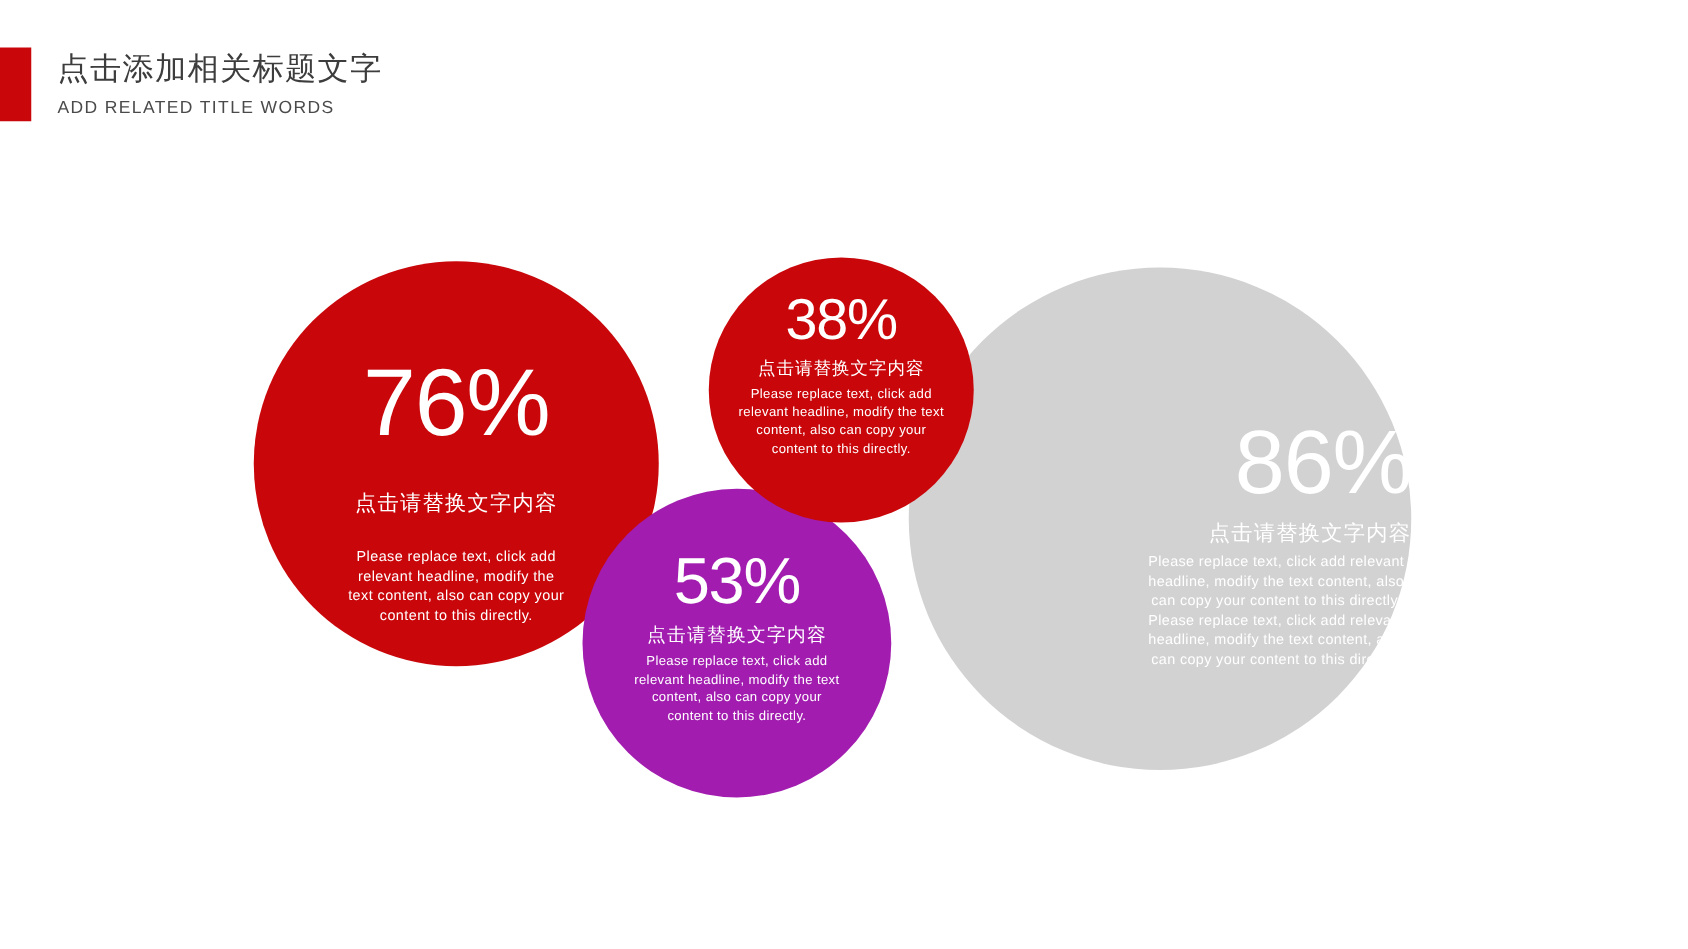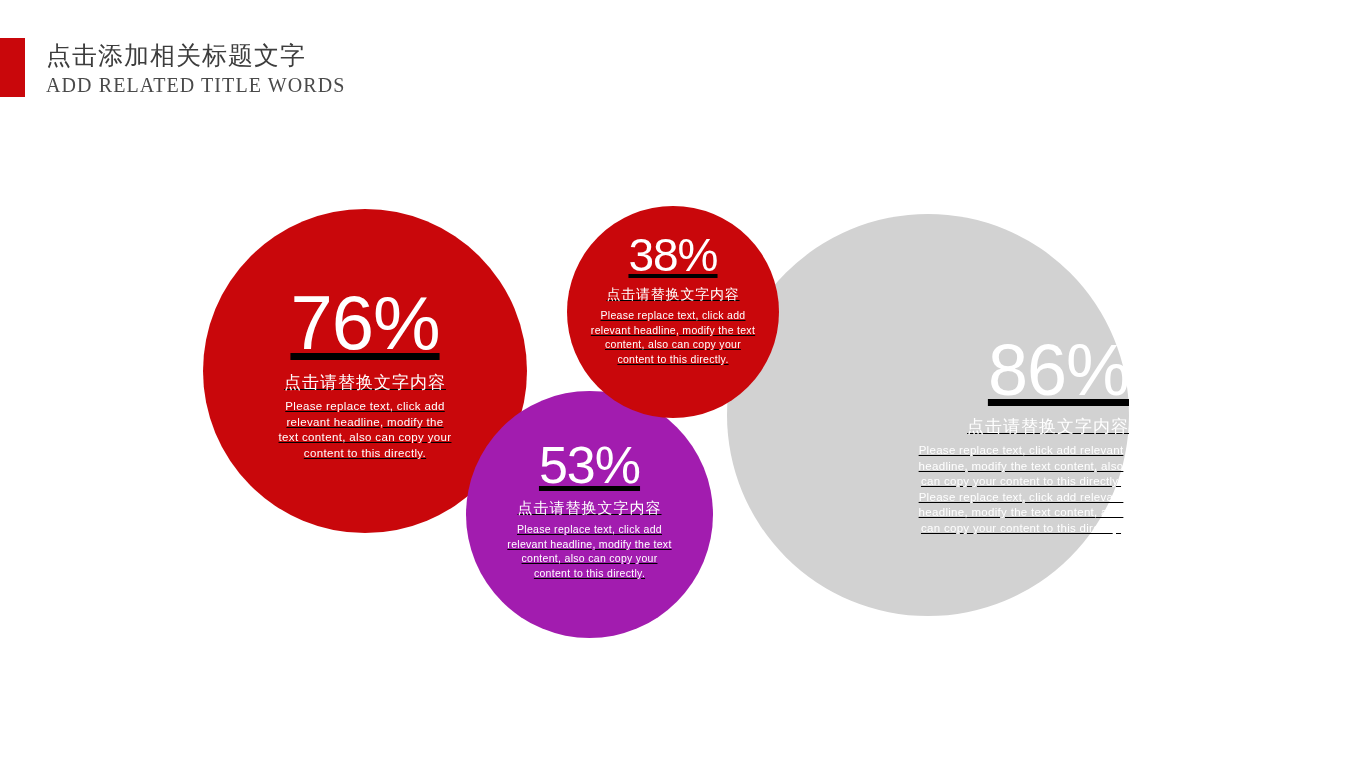--- a/index.html
+++ b/index.html
@@ -17,43 +17,42 @@
   .header{position:absolute;left:0;top:0;width:100%;height:110px;}
   .accent-bar{
     position:absolute;left:0;top:38px;width:25px;height:59px;background:#c9070b;
   }
   .title-block{position:absolute;left:46px;top:40px;}
   .title-cn{
     font-size:25px;line-height:30px;color:#3d3d3d;letter-spacing:1px;
     font-weight:400;white-space:nowrap;
   }
   .title-en{
-    font-size:20px;line-height:22px;color:#4a4a4a;letter-spacing:1.1px;
-    margin-top:4px;white-space:nowrap;font-family:Liberation Serif, serif;
+    font-size:14px;line-height:22px;color:#4a4a4a;letter-spacing:1.1px;
+    margin-top:4px;white-space:nowrap;
   }
 
   
   .bubble{
     position:absolute;border-radius:50%;
     display:flex;flex-direction:column;align-items:center;
     box-sizing:border-box;
-    text-decoration:underline;
   }
   .bubble .pct{
     color:#ffffff;font-weight:300;letter-spacing:-1px;line-height:1;
   }
   .bubble .head{
     color:#ffffff;font-weight:400;white-space:nowrap;
   }
   .bubble .body{
     color:#ffffff;text-align:center;font-weight:400;
   }
 
   
-  #b76{left:203px;top:209px;width:324px;height:324px;background:#c9070b;z-index:1;}
+  #b76{left:203px;top:209px;width:324px;height:324px;background:#c9070b;z-index:1;gap:20px;}
   #b76 .pct{font-size:76px;margin-top:76px;}
   #b76 .head{font-size:17px;margin-top:10px;letter-spacing:1px;}
   #b76 .body{font-size:11.5px;line-height:15.5px;width:176px;margin-top:5px;letter-spacing:.35px;}
 
   
   #b53{left:466px;top:391px;width:247px;height:247px;background:#a21caf;z-index:2;}
   #b53 .pct{font-size:52px;margin-top:48px;}
   #b53 .head{font-size:15px;margin-top:8px;letter-spacing:1px;}
   #b53 .body{font-size:10.5px;line-height:14.5px;width:166px;margin-top:4px;letter-spacing:.3px;}
 

